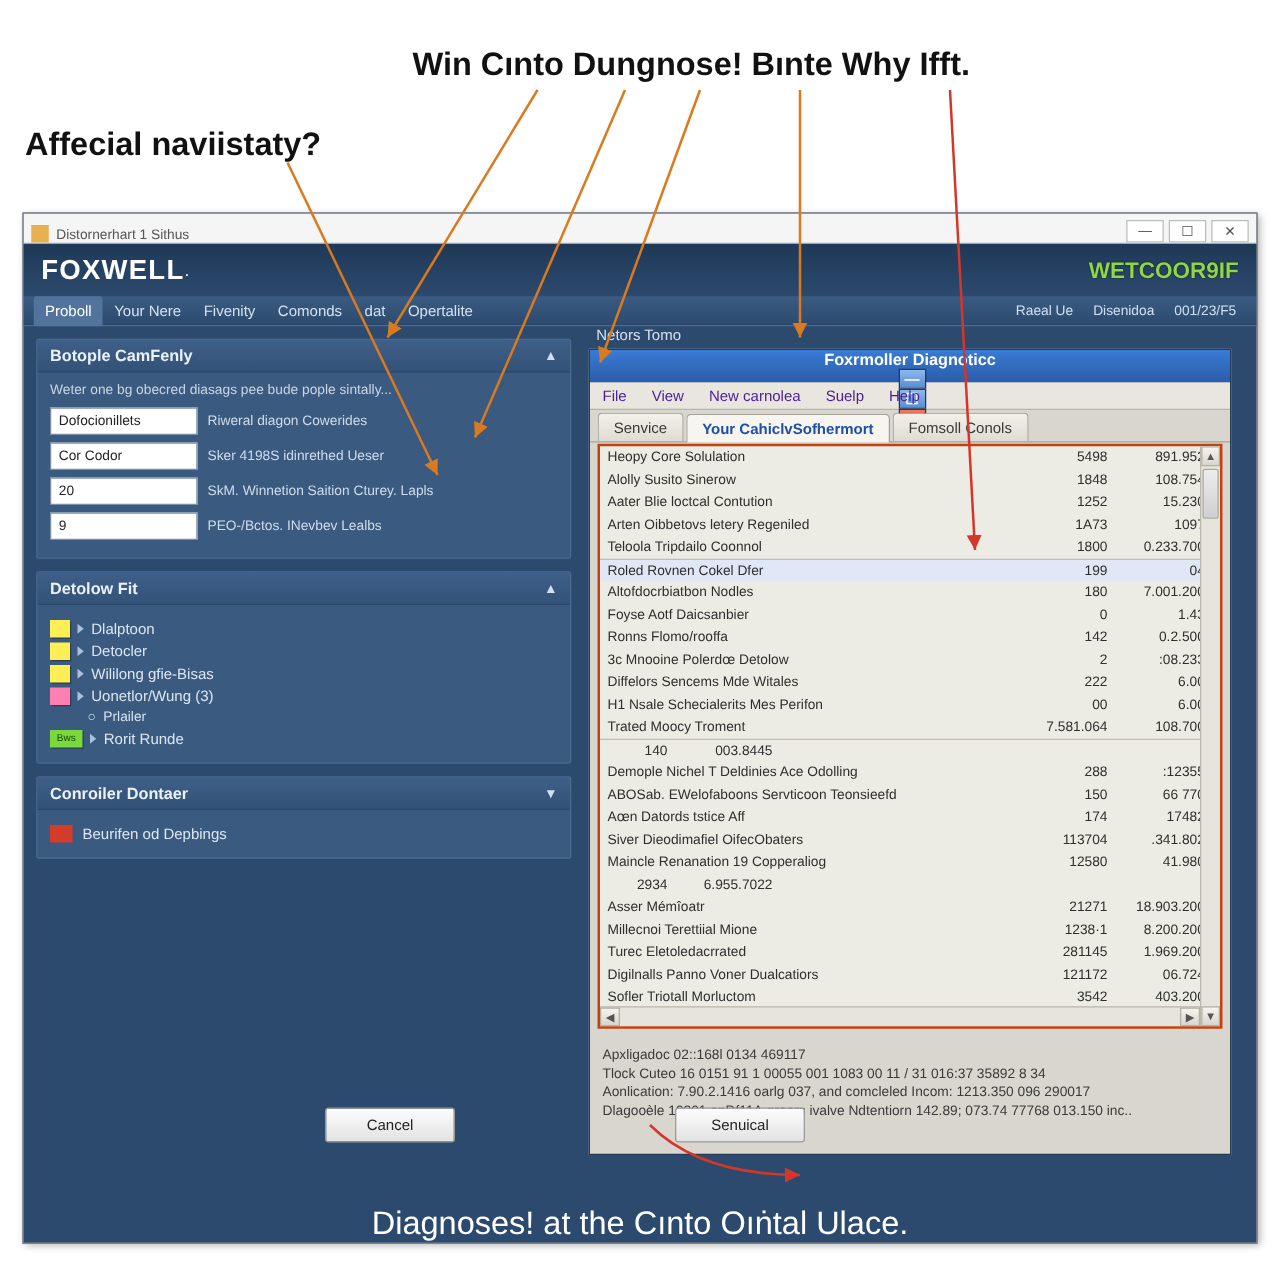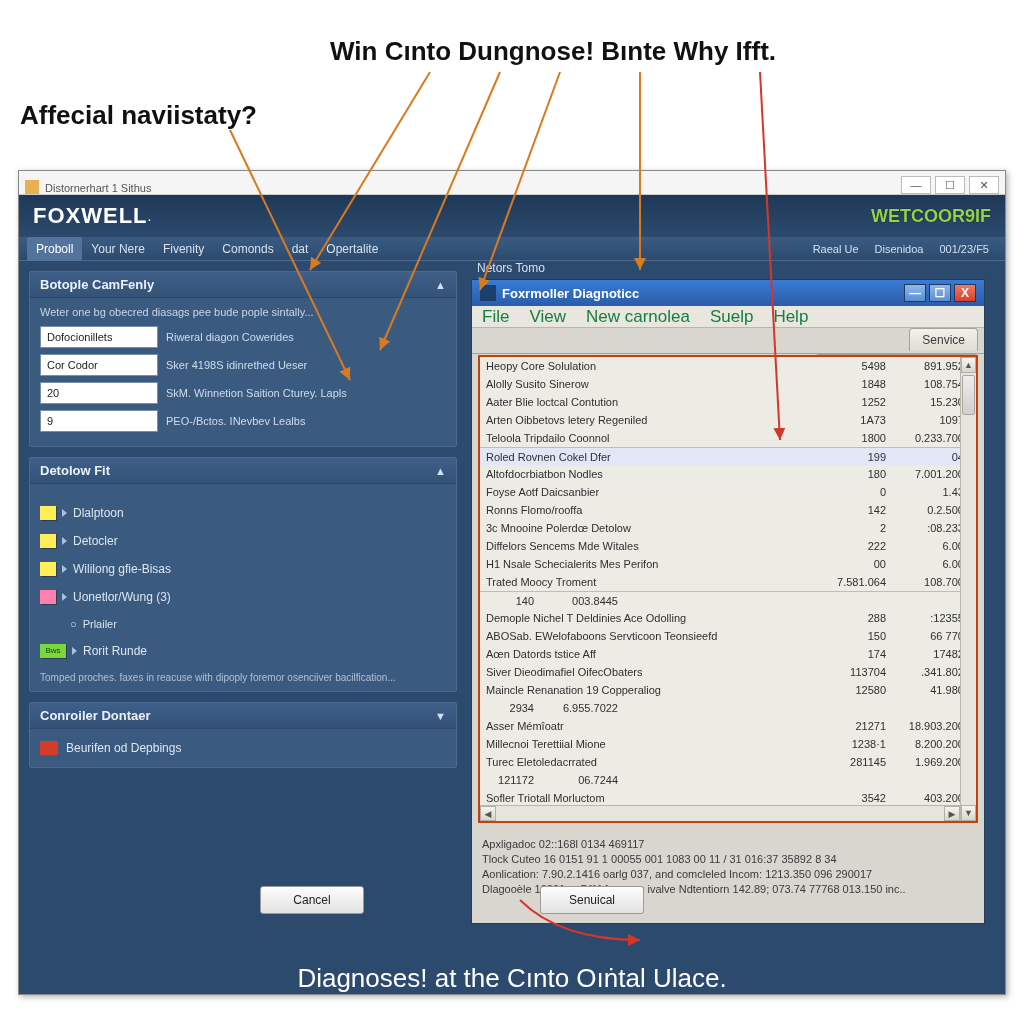--- a/index.html
+++ b/index.html
@@ -42,53 +42,53 @@
   .panel { border:1px solid #4b6a90; background:#3b5a80; border-radius:2px; }
   .panel-hd { height:26px; background:linear-gradient(#3e5f88,#335277); color:#eaf1fa; font-size:13px; font-weight:bold; padding:0 10px; display:flex; align-items:center; border-bottom:1px solid #2b476a; }
   .panel-hd .chev { margin-left:auto; font-size:11px; color:#cfe0f2; }
   .panel-body { padding:8px 10px; color:#d7e2ee; font-size:11px; }
 
   .lead { font-size:11px; color:#c8d5e4; margin-bottom:8px; }
   .field-row { display:flex; align-items:center; margin-bottom:6px; gap:8px; }
   .field-row .field { width:118px; height:22px; background:#fff; border:1px solid #7a8fa6; color:#222; font-size:11px; padding:0 6px; display:flex; align-items:center; }
   .field-row .desc { flex:1; color:#cfdceb; font-size:11px; }
 
-  .tree-item { display:flex; align-items:center; gap:6px; margin:14px 0; font-size:12px; color:#dce6f1; }
+  .tree-item { display:flex; align-items:center; gap:6px; margin:4px 0; font-size:12px; color:#dce6f1; }
   .bullet { width:0; height:0; border-top:4px solid transparent; border-bottom:4px solid transparent; border-left:5px solid #a9c1dc; }
   .note { width:16px; height:14px; background:#ffee55; display:inline-block; box-shadow:1px 1px 0 rgba(0,0,0,.3); }
   .note.pink { background:#ff80b0; }
   .note.green { width:26px; background:#7bd83c; font-size:8px; line-height:14px; text-align:center; color:#124400; }
   .tree-sub { margin-left:30px; display:flex; align-items:center; gap:6px; }
   .subcaption { font-size:10px; color:#b0c0d2; margin-top:6px; }
 
   .ctrl-item { display:flex; align-items:center; gap:8px; font-size:12px; color:#dde7f2; padding:4px 0; }
   .red-icon { width:18px; height:14px; background:#d43c2a; display:inline-block; }
 
   .footer-btns { position:absolute; bottom:80px; left:0; right:0; display:flex; justify-content:center; gap:56px;margin-top:28px; }
   .btn { min-width:104px; height:28px; background:linear-gradient(#fdfdfd,#e2e2e2); border:1px solid #9a9a9a; border-radius:3px; font-size:12px; color:#222; cursor:pointer; }
 
   
   .right-pane { flex:1; position:relative; }
   .subwin-label { position:absolute; top:0; left:10px; font-size:12px; color:#d5e1ee; }
   .subwin {
     position:absolute; left:4px; right:20px; top:18px; bottom:70px;
     background:#d8d6cf; border:1px solid #263b55;
   }
-  .sub-titlebar { height:26px; background:linear-gradient(#3a7bd5,#2a5ca8); display:flex; align-items:center; color:#fff; font-size:13px; font-weight:bold; padding:0 8px; }
+  .sub-titlebar { height:26px; background:linear-gradient(#3a7bd5,#2a5ca8); display:flex; align-items:center; color:#fff; font-size:13px; font-weight:bold; padding:0 8px;flex-direction:column; }
   .sub-titlebar .ticon { width:16px; height:16px; background:#1d3f6e; margin-right:6px; }
   .sub-titlebar .spacer { flex:1; }
   .sub-wbtn { width:22px; height:18px; margin-left:3px; display:flex; align-items:center; justify-content:center; font-size:12px; border:1px solid #203a5f; cursor:pointer; }
   .sub-wbtn.min { background:linear-gradient(#8db8ea,#5a8ed1); color:#fff; }
   .sub-wbtn.max { background:linear-gradient(#8db8ea,#5a8ed1); color:#fff; }
   .sub-wbtn.close { background:linear-gradient(#f07a60,#d9402a); color:#fff; font-weight:bold; }
 
-  .sub-menu { height:22px; background:#e8e6de; border-bottom:1px solid #b8b5aa; display:flex; align-items:center; font-size:17px; color:#15803d; }
+  .sub-menu { height:22px; background:#e8e6de; border-bottom:1px solid #b8b5aa; display:flex; align-items:center; font-size:12px; color:#4c1d95; }
   .sub-menu .smi { padding:0 10px; cursor:pointer; }
 
-  .sub-tabs { height:26px; background:#d8d6cf; display:flex; align-items:flex-end; padding:0 6px; gap:2px; border-bottom:1px solid #a6a39a;flex-direction:column; }
+  .sub-tabs { height:26px; background:#d8d6cf; display:flex; align-items:flex-end; padding:0 6px; gap:2px; border-bottom:1px solid #a6a39a; }
   .tab { padding:4px 12px; font-size:12px; border:1px solid #a6a39a; border-bottom:none; background:linear-gradient(#f2f1ea,#dedcd3); border-radius:4px 4px 0 0; cursor:pointer; color:#3a3a3a; }
   .tab.active { background:#f6f5ef; color:#1f4fa6; font-weight:bold; position:relative; top:1px; }
 
   .grid-wrap { position:absolute; top:75px; left:6px; right:6px; bottom:100px; background:#ecebe4; border:2px solid #c2410c; overflow:hidden; }
   .grid { width:100%; font-size:11px; color:#2f2f2f; }
   .grid .row { display:flex; height:18px; align-items:center; }
   .grid .row.sep { border-top:1px solid #bfbdb4; }
   .grid .row.hover { background:#e0e7f6; }
   .grid .c0 { flex:1; padding-left:6px; white-space:nowrap; overflow:hidden; text-overflow:ellipsis; }
   .grid .c1 { width:64px; text-align:right; padding-right:10px; }
@@ -199,21 +199,20 @@
             </div>
             <div class="tree-sub">
               <span style="color: rgb(207, 224, 242);">○</span>
               <span>Prlailer</span>
             </div>
             <div class="tree-item">
               <span class="note green">Bws</span>
               <span class="bullet"></span>
               <span>Rorit Runde</span>
             </div>
-            <div class="subcaption">Tomped proches. faxes in reacuse with dipoply foremor osenciiver bacilfication...</div>
           </div>
       </div>
 
       <div class="panel">
         <div class="panel-hd">
           <span>Conroiler Dontaer</span>
           <span class="chev">▼</span>
         </div>
         <div class="panel-body">
           <div class="ctrl-item">
@@ -361,20 +360,21 @@
                 <div class="c0">Millecnoi Terettiial Mione</div>
                 <div class="c1">1238·1</div>
                 <div class="c2">8.200.2008</div>
               </div>
               <div class="row">
                 <div class="c0">Turec Eletoledacrrated</div>
                 <div class="c1">281145</div>
                 <div class="c2">1.969.2000</div>
               </div>
               <div class="row">
+                <div class="c0">Digilnalls Panno Voner Dualcatiors</div>
                 <div class="c1">121172</div>
                 <div class="c2">06.7244</div>
               </div>
               <div class="row">
                 <div class="c0">Sofler Triotall Morluctom</div>
                 <div class="c1">3542</div>
                 <div class="c2">403.2000</div>
               </div>
               <div class="row">
                 <div class="c0">Bleberts Charvant Moone</div>

